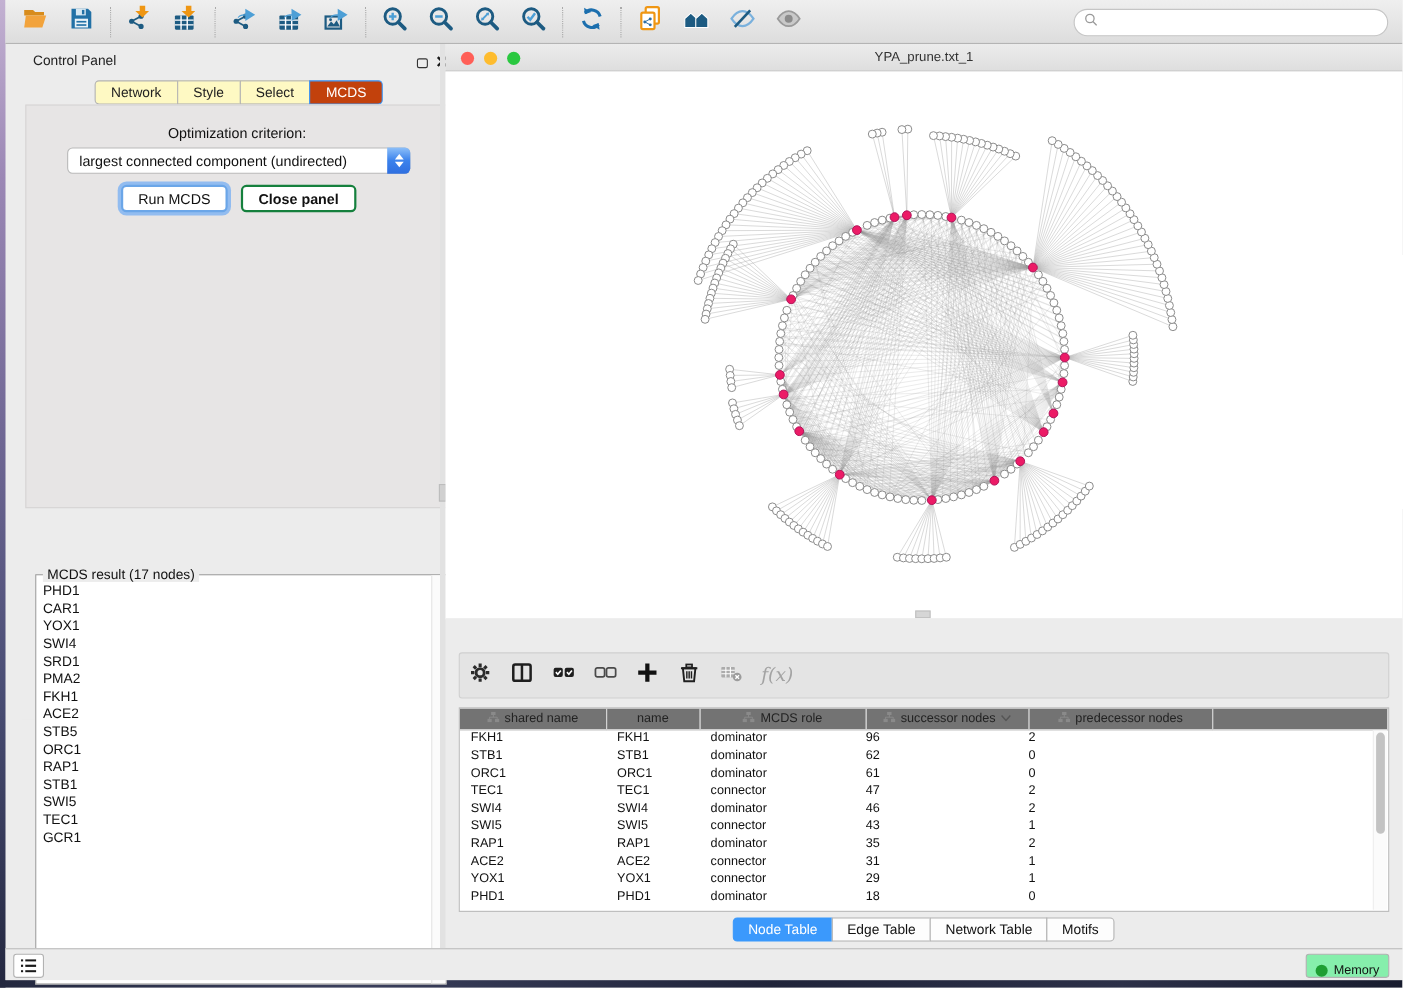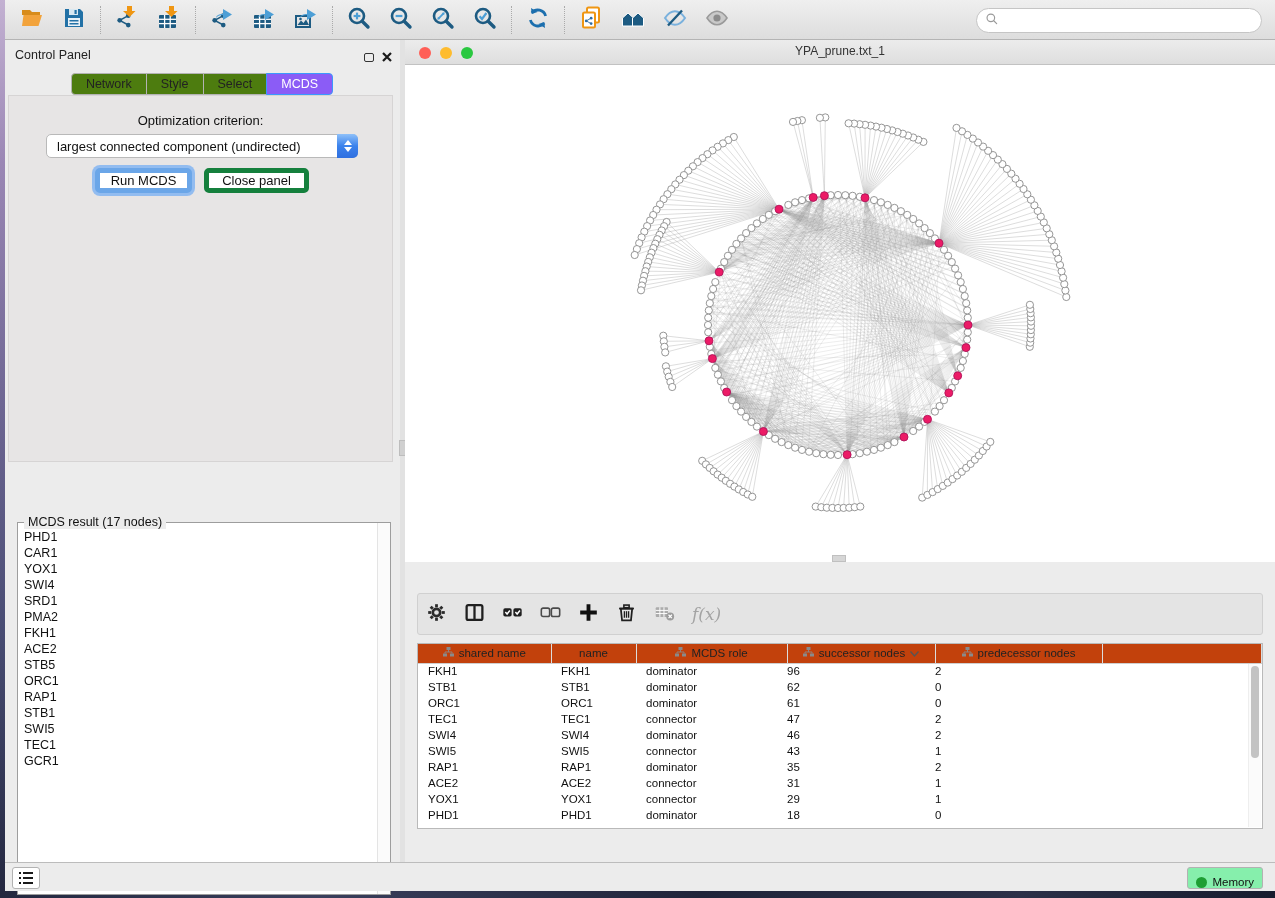--- a/index.html
+++ b/index.html
@@ -16,46 +16,46 @@
   #main-toolbar { position:absolute; left:5px; top:0; width:1270px; height:40px;
     background:linear-gradient(#efefef,#dddddd); border-bottom:1px solid #b4b4b4;
     display:flex; align-items:center; padding-left:6px; }
   .tb-btn { width:42px; height:34px; display:flex; align-items:center; justify-content:center; cursor:default; }
   .tb-sep { height:28px; border-left:1px dotted #aaa; margin:0 5px; }
   #search-box { position:absolute; right:13px; top:8px; width:286px; height:25px; background:#fff;
     border:1px solid #c5c5c5; border-radius:13px; display:flex; align-items:center; padding-left:8px; }
   #search-box input { border:none; outline:none; flex:1; font-size:12px; background:transparent; margin-left:5px; }
 
   
-  #control-panel { position:absolute; left:5px; top:40px; width:395px; height:614px; background:#ececec; }
+  #control-panel { position:absolute; left:20px; top:40px; width:395px; height:614px; background:#ececec; }
   .panel-head { position:relative; height:28px; }
   .panel-title { position:absolute; left:10px; top:8px; font-size:12.5px; color:#222; }
   .panel-btns { position:absolute; right:8px; top:8px; display:flex; gap:8px; align-items:center; }
   .float-glyph { width:10px; height:9px; border:1.5px solid #333; border-radius:2px; display:inline-block; }
   #cp-tabs { position:absolute; left:0; top:33px; width:100%; display:flex; justify-content:center; }
-  .seg-tab { font-size:12.5px; color:#222; background:#4d7c0f; border:1px solid #b3b3b3; padding:3px 14px;
+  .seg-tab { font-size:12.5px; color:#222; background:#fef9c3; border:1px solid #b3b3b3; padding:3px 14px;
     margin-left:-1px; cursor:default; }
   .seg-tab:first-child { border-radius:4px 0 0 4px; }
   .seg-tab:last-child { border-radius:0 4px 4px 0; }
-  .seg-tab.active { background:#8b5cf6; border-color:#3b99fc; color:#fff;text-align:right; }
+  .seg-tab.active { background:#c2410c; border-color:#3b99fc; color:#fff;text-align:right; }
   #cp-inner { position:absolute; left:3px; top:55px; width:385px; height:367px; background:#e7e5e5;
     border:1px solid #d6d4d4; }
   #criterion-label { text-align:center; margin-top:17px; font-size:13px; color:#111; }
   #criterion-select { position:absolute; left:37px; top:38px; width:312px; height:24px; background:#fff;
     border:1px solid #b9b9b9; border-radius:5px; display:flex; align-items:center; }
   #criterion-select .val { flex:1; font-size:13px; padding-left:10px; color:#111; white-space:nowrap; }
   #criterion-stepper { width:21px; height:24px; margin-right:-1px; border-radius:0 5px 5px 0;
     background:linear-gradient(#8ec0f9,#3b82ec 50%,#2f6fe0); display:flex; flex-direction:column;
     align-items:center; justify-content:center; gap:2px; }
   .tri-up { width:0; height:0; border-left:4px solid transparent; border-right:4px solid transparent; border-bottom:5px solid #fff; }
   .tri-dn { width:0; height:0; border-left:4px solid transparent; border-right:4px solid transparent; border-top:5px solid #fff; }
-  .cp-btn { position:absolute; top:72px; height:25px; background:#fff; border:5px solid #15803d; border-radius:5px;
+  .cp-btn { position:absolute; top:72px; height:25px; background:#fff; border:2px solid #15803d; border-radius:5px;
     font-size:13px; color:#111; font-family:"Liberation Sans",sans-serif; }
   #run-btn { left:86px; width:97px; box-shadow:0 0 0 3px rgba(77,155,250,.55); border-color:#6ba6e8; }
-  #close-btn { left:195px; width:105px; }
+  #close-btn { left:195px; width:105px;font-weight:bold; }
   #mcds-fieldset { position:absolute; left:8px; top:426px; width:374px; height:373px; border:1px solid #9d9d9d;
     background:#fff; }
   #mcds-legend { position:absolute; left:6px; top:-8px; background:#ececec; padding:0 4px; font-size:12.5px; color:#111; }
   #mcds-list { position:absolute; left:0; top:2px; bottom:0; right:13px; overflow:hidden; padding:4px 0 0 6px; }
   #mcds-list .item { font-size:12.5px; line-height:16px; color:#111; }
   #mcds-scroll { position:absolute; right:0; top:0; bottom:0; width:13px; background:#fbfbfb; border-left:1px solid #e4e4e4; }
 
   
   #v-splitter { position:absolute; left:400px; top:40px; width:5px; height:822px; background:#e2e2e2; }
   #v-splitter .grip { position:absolute; left:-1px; top:400px; width:7px; height:16px; background:#d0d0d0; border:1px solid #bdbdbd; }
@@ -70,21 +70,21 @@
   #h-grip { position:absolute; left:427px; bottom:1px; width:14px; height:7px; background:#d6d6d6; border:1px solid #c0c0c0; }
 
   
   #table-panel { position:absolute; left:405px; top:562px; width:870px; height:300px; background:#ececec; }
   #tp-toolbar { position:absolute; left:12px; right:12px; top:31px; height:42px; background:#e4e4e4;
     border:1px solid #d0d0d0; border-radius:3px; display:flex; align-items:center; gap:4px; padding-left:8px; }
   .tp-btn { width:34px; height:32px; display:flex; align-items:center; }
   .fx-label { font-family:"DejaVu Serif",serif; font-style:italic; font-size:17px; color:#a3a3a3; }
   #tbl-wrap { position:absolute; left:12px; right:12px; top:81px; height:186px; background:#fff; border:1px solid #b9b9b9; overflow:hidden; }
   table { border-collapse:collapse; table-layout:fixed; width:100%; }
-  th { height:19px; background:#c2410c; border-bottom:1px solid #cfcfcf; border-right:1px solid #dcdcdc;
+  th { height:19px; background:#737373; border-bottom:1px solid #cfcfcf; border-right:1px solid #dcdcdc;
     font-size:11.5px; font-weight:normal; color:#222; text-align:center; }
   th .hwrap { display:inline-flex; align-items:center; gap:5px; }
   td { height:16px; font-size:11.5px; color:#111; white-space:nowrap; overflow:hidden; }
   td.l { padding-left:10px; text-align:left; }
   td.r { text-align:left; }
   td.r1 { padding-right:18px; }
   td.r2 { padding-right:10px; }
   #tbl-scroll { position:absolute; right:1px; top:20px; bottom:1px; width:13px; background:#fbfbfb; border-left:1px solid #eee; }
   #tbl-thumb { position:absolute; left:2px; top:2px; width:8px; height:92px; background:#c3c3c3; border-radius:4px; }
   #tp-tabs { position:absolute; left:50%; transform:translateX(-50%); top:272px; display:flex; }
@@ -1593,20 +1593,26 @@
               <td class="r r1">18</td>
               <td class="r r2">0</td>
               <td></td>
             </tr>
           </tbody>
       </table>
       <div id="tbl-scroll">
           <div id="tbl-thumb"></div>
         </div>
     </div>
+    <div id="tp-tabs">
+        <div class="tp-tab active">Node Table</div>
+        <div class="tp-tab">Edge Table</div>
+        <div class="tp-tab">Network Table</div>
+        <div class="tp-tab">Motifs</div>
+      </div>
   </div>
 
   <div id="status-bar">
     <div id="task-btn">
       <svg width="14" height="12" viewBox="0 0 14 12">
           <g fill="#1a1a1a">
             <rect x="0" y="0" width="2" height="2"></rect>
             <rect x="4" y="0" width="10" height="2"></rect>
             <rect x="0" y="5" width="2" height="2"></rect>
             <rect x="4" y="5" width="10" height="2"></rect>

